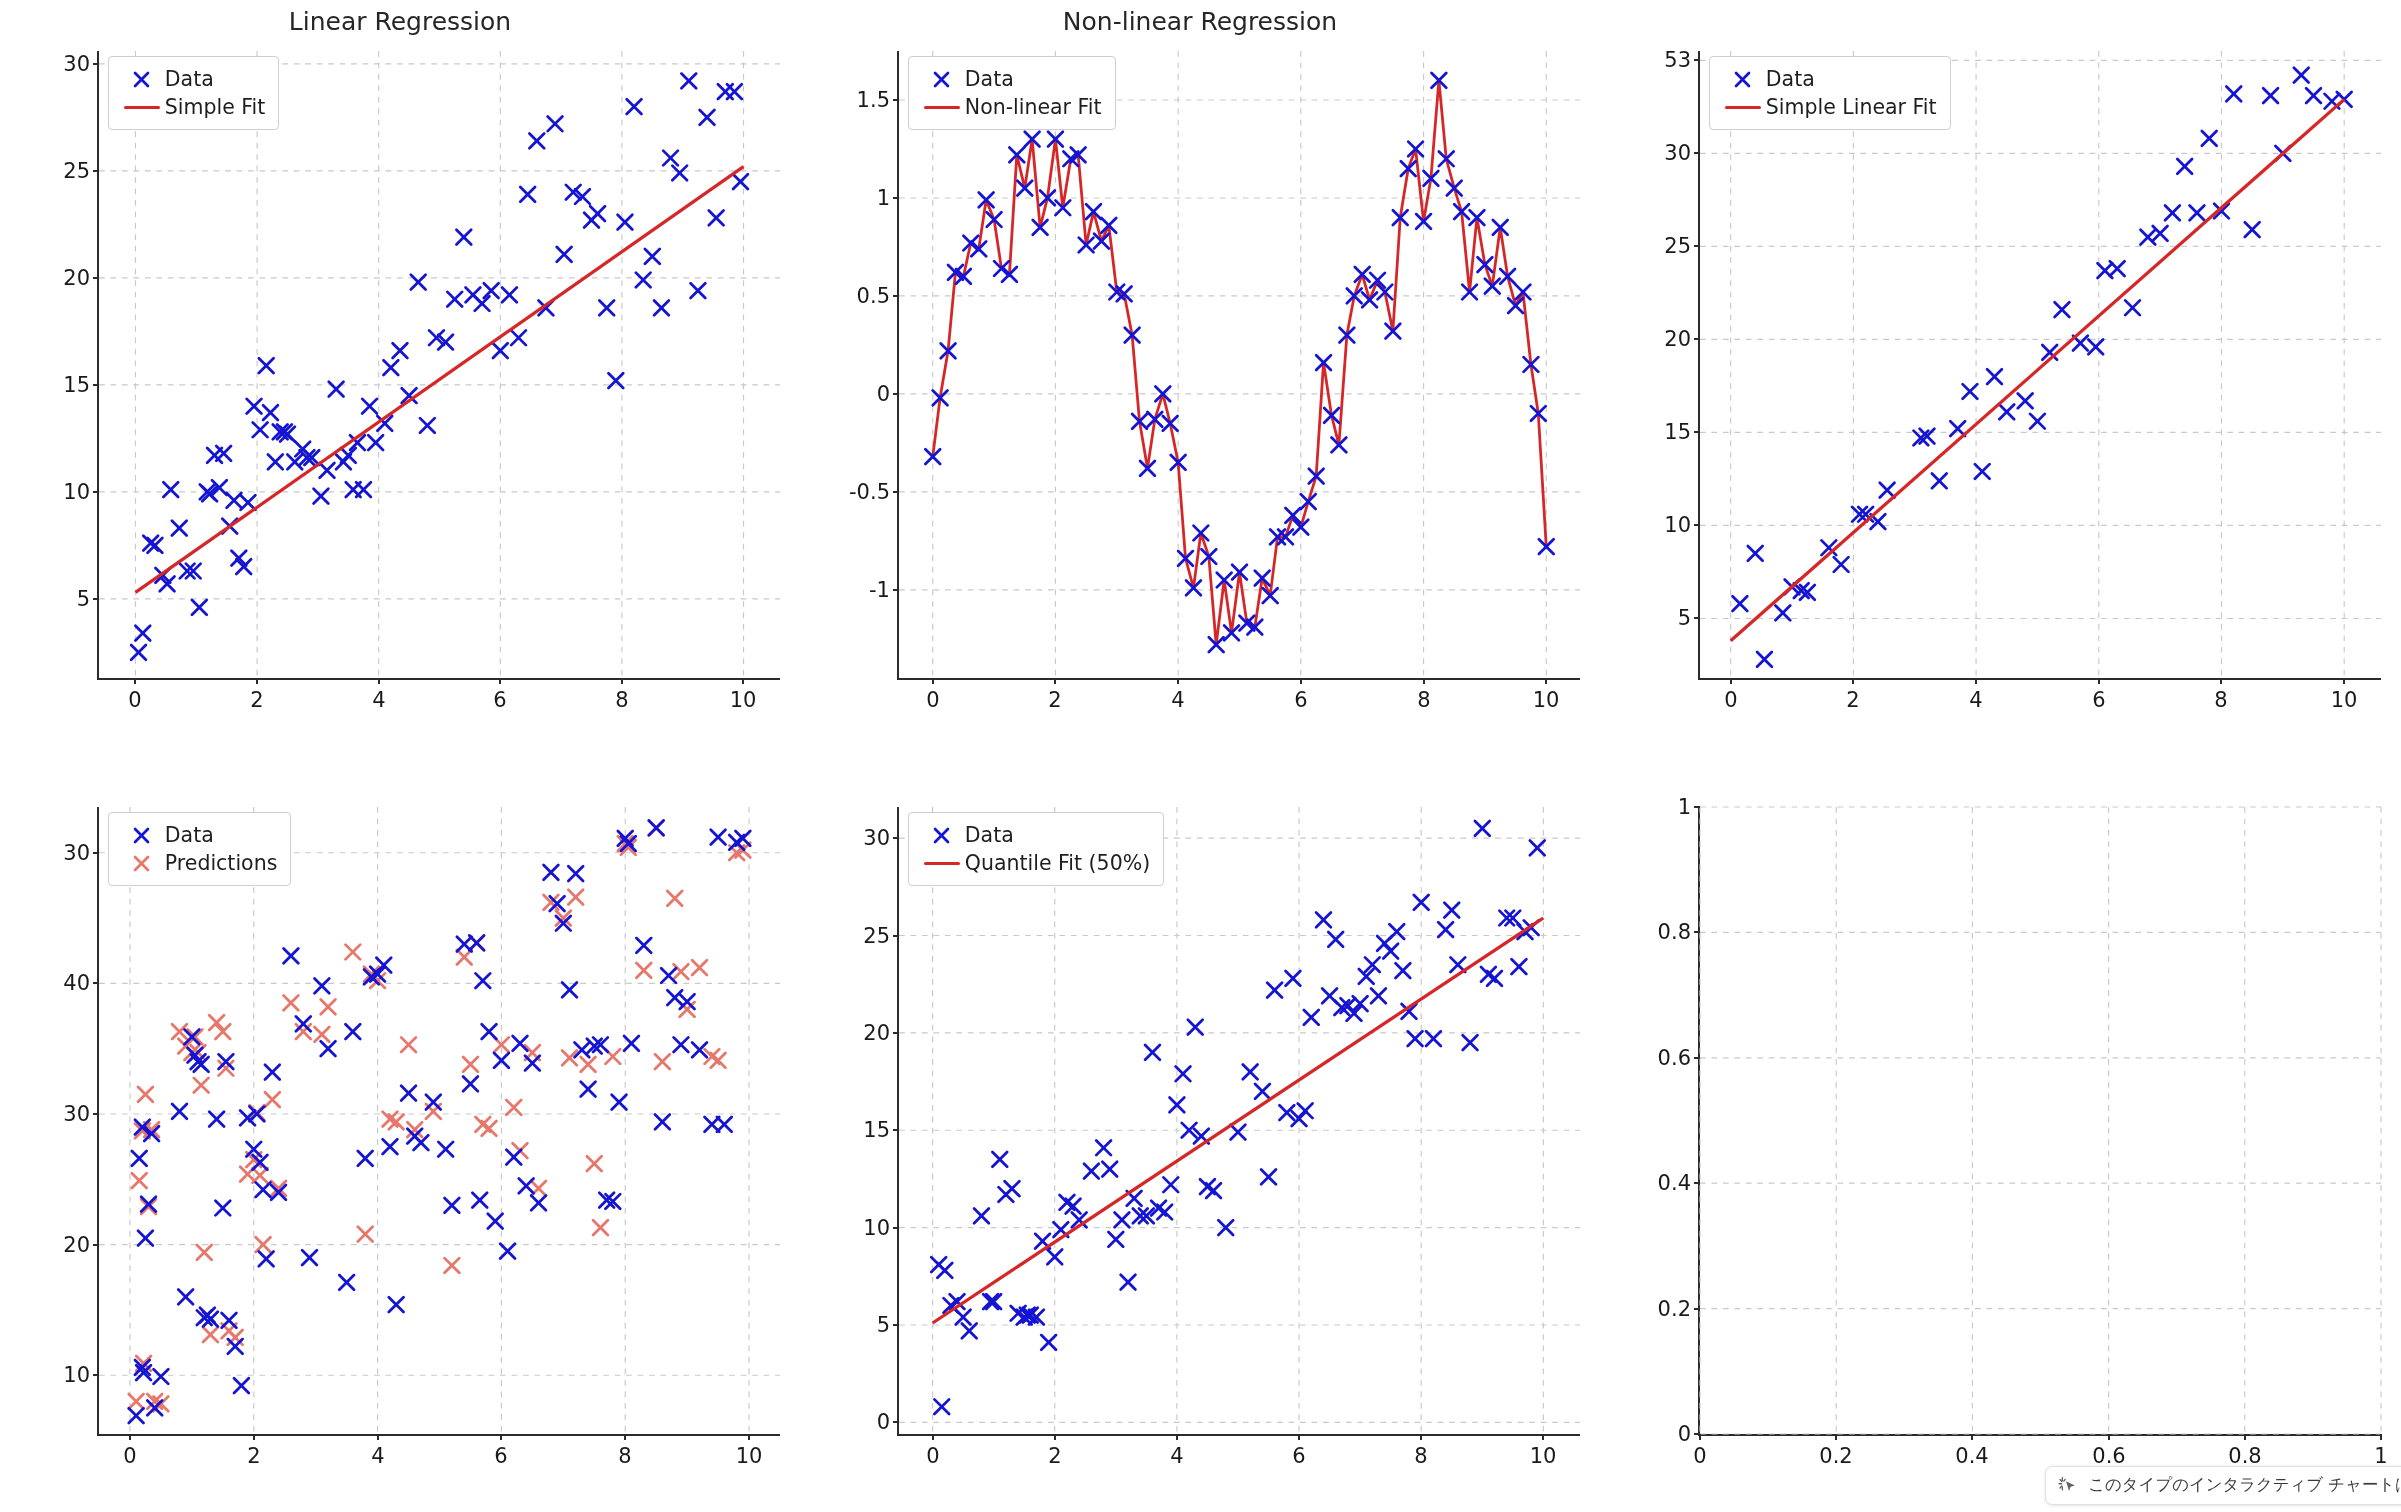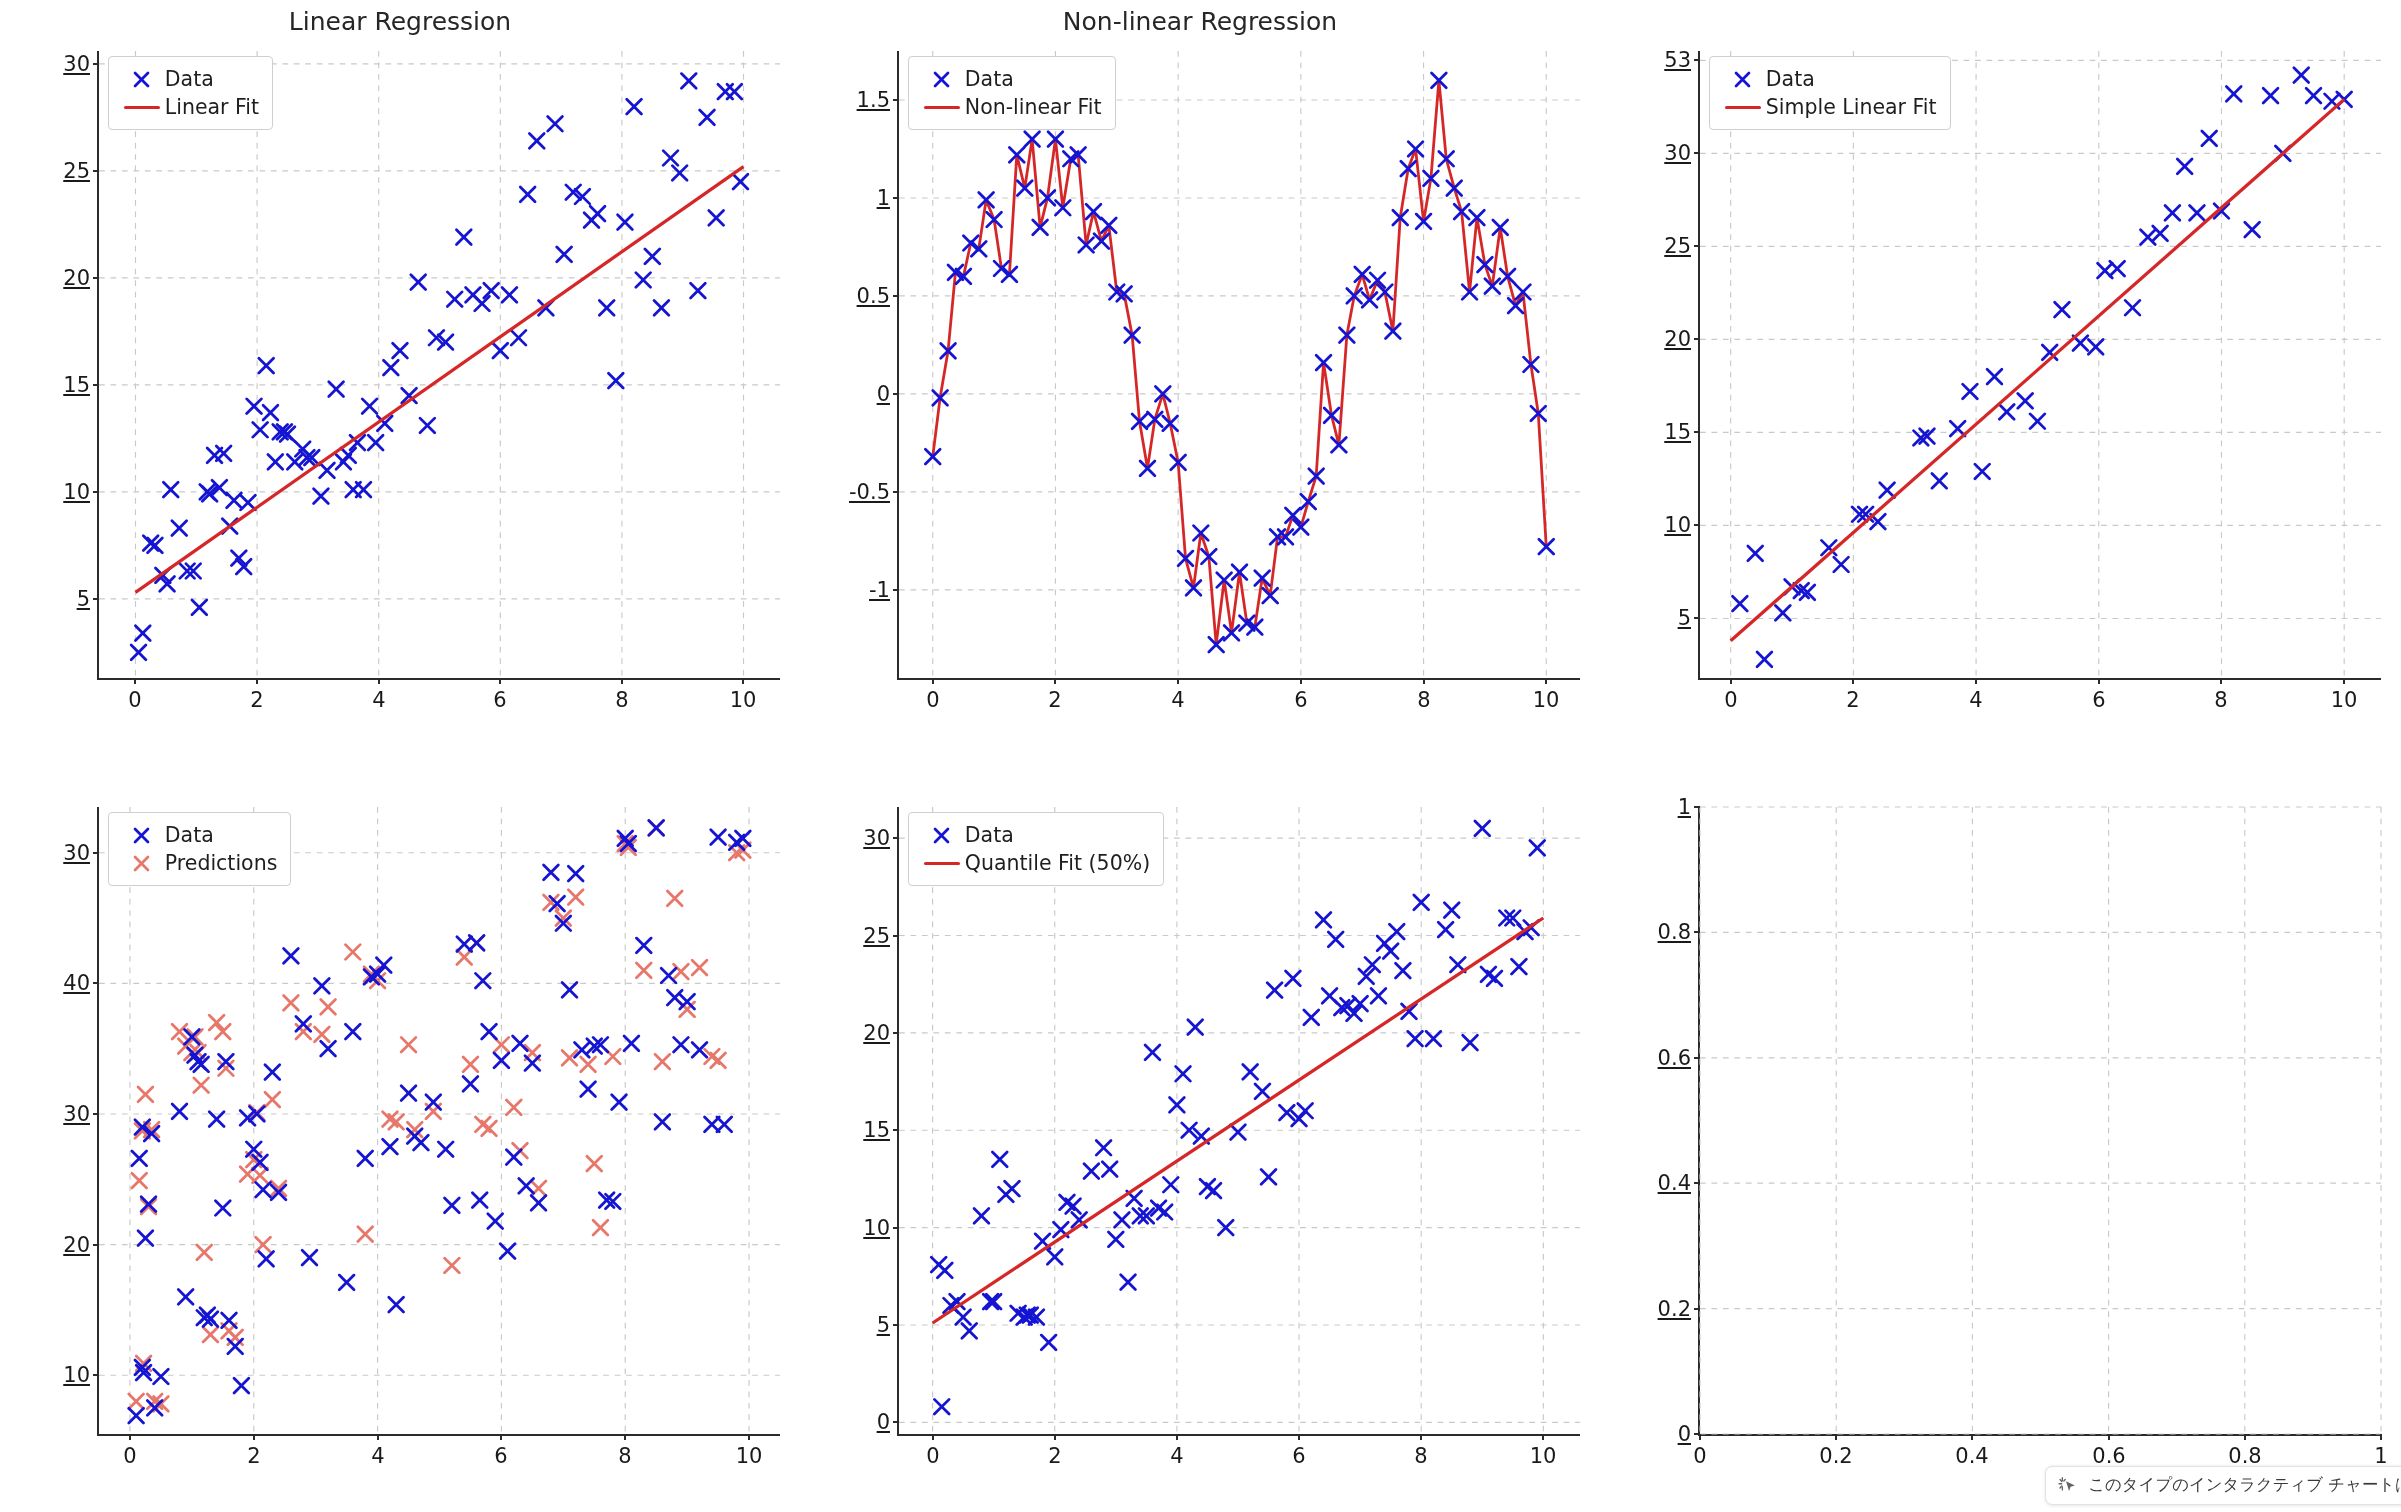--- a/index.html
+++ b/index.html
@@ -51,21 +51,20 @@
   }
   .ytick-label {
     position: absolute;
     right: 100%;
     margin-right: 9px;
     transform: translateY(-50%);
     font-size: 21px;
     color: #1a1a1a;
     white-space: nowrap;
     font-family: "DejaVu Sans", "Liberation Sans", sans-serif;
-    text-decoration: underline;
   }
   .xtick-label {
     position: absolute;
     top: 100%;
     margin-top: 9.8px;
     transform: translateX(-50%);
     font-size: 21px;
     color: #1a1a1a;
     white-space: nowrap;
     font-family: "DejaVu Sans", "Liberation Sans", sans-serif;
@@ -539,21 +538,21 @@
                 <line x1="5" y1="21" x2="21" y2="5"></line>
               </g>
             </svg>
           </span>
           <span class="legend-label">Data</span>
         </div>
         <div class="legend-row">
           <span class="legend-key">
             <span class="legend-line" style="background: rgb(214, 39, 40);"></span>
           </span>
-          <span class="legend-label">Linear Fit</span>
+          <span class="legend-label">Simple Fit</span>
         </div>
       </div>
     </div>
     <div class="panel" style="left: 800px; top: 0px; width: 800px; height: 756px;">
       <div class="panel-title" style="top: 6.5px;">Non-linear Regression</div>
       <div class="plot-area" style="left: 97px; top: 51px; width: 681px; height: 627px;">
         <svg class="plot-svg" width="681" height="627" viewBox="0 0 832 766">
           <g>
             <line x1="0" x2="832" y1="658.28125" y2="658.28125" stroke="#c9c9c9" stroke-width="1.4" stroke-dasharray="7,7"></line>
             <line x1="0" x2="832" y1="538.59375" y2="538.59375" stroke="#c9c9c9" stroke-width="1.4" stroke-dasharray="7,7"></line>

